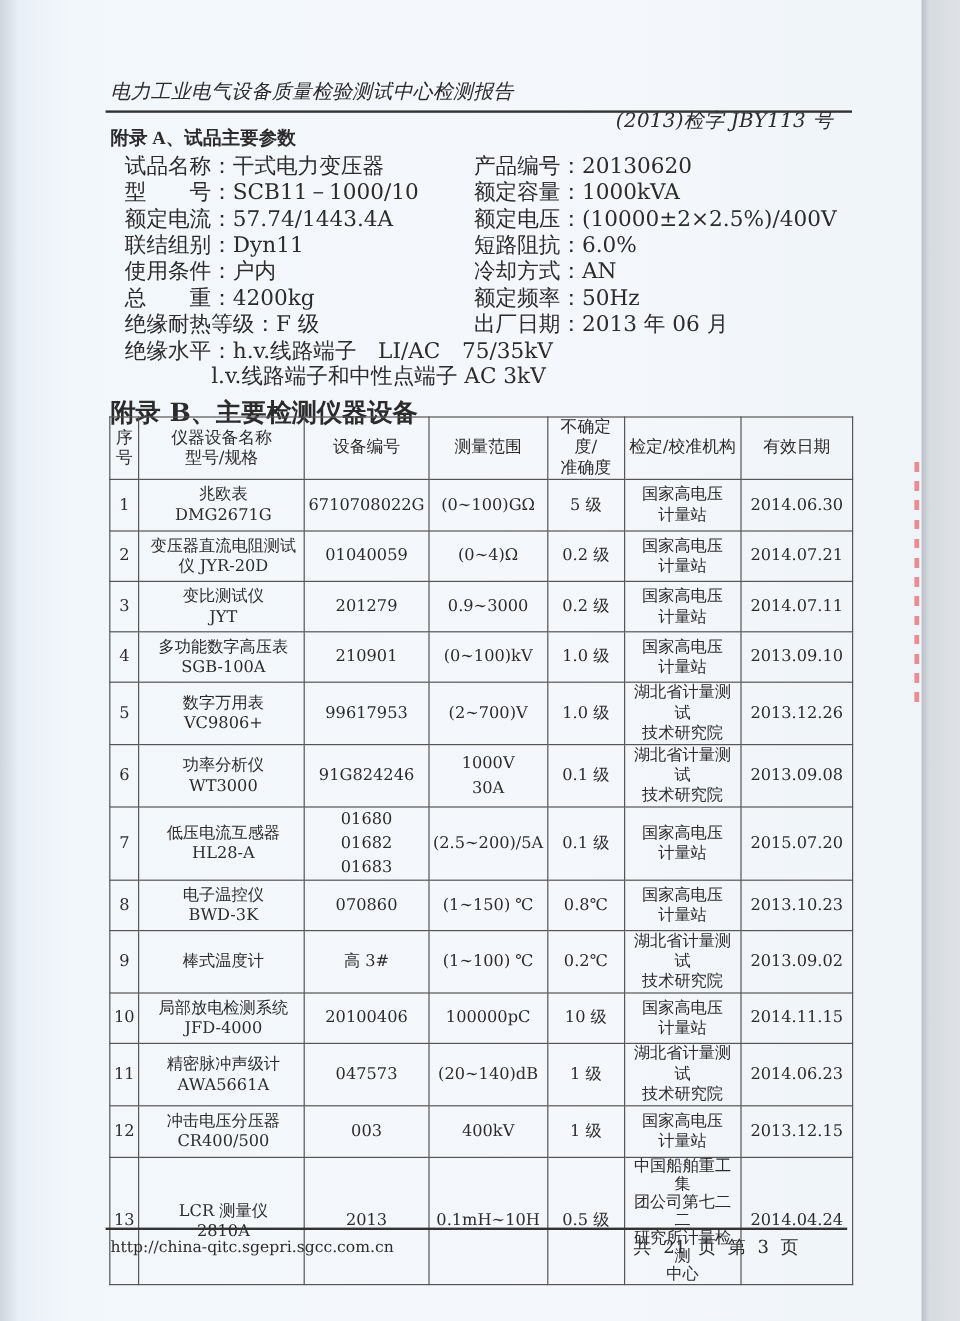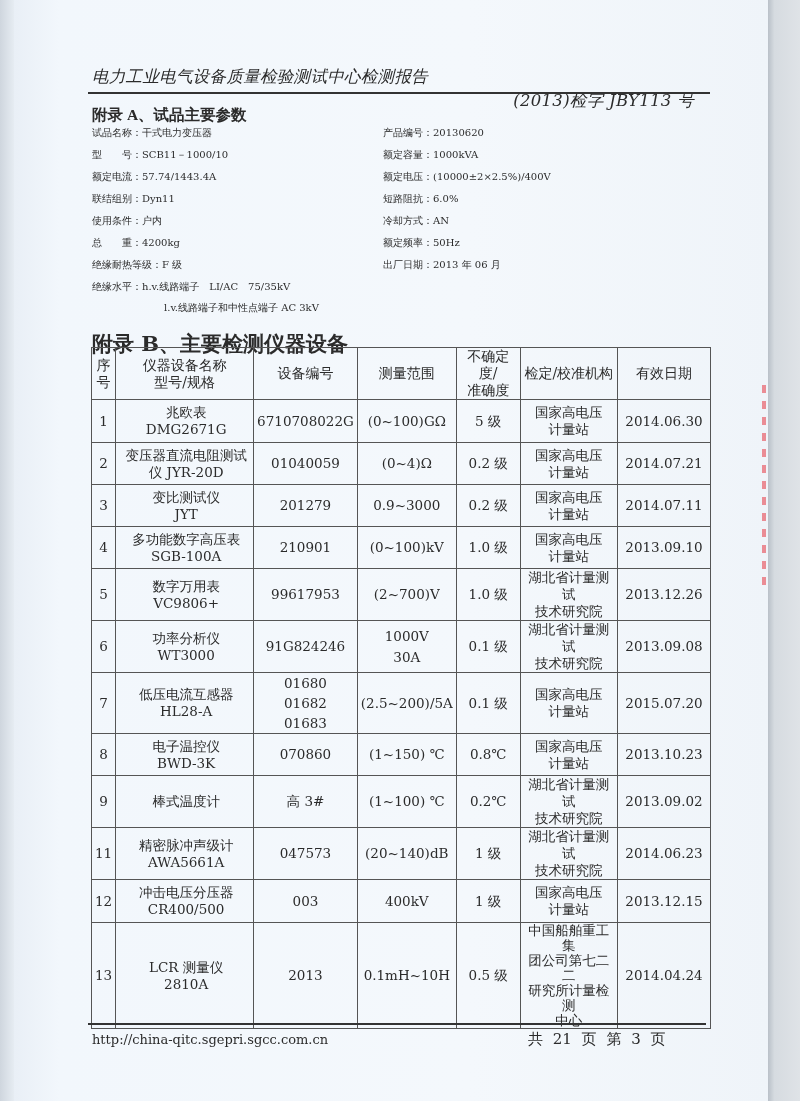--- a/index.html
+++ b/index.html
@@ -16,21 +16,21 @@
   .left-shadow { position:absolute; left:0; top:0; width:14px; height:1101px; background:linear-gradient(90deg,#cfd6de,#e6ecf2); }
   .right-edge { position:absolute; left:768px; top:0; width:32px; height:1101px; background:linear-gradient(90deg,#b9c0c8 0%,#d6dbe0 20%,#dfe3e7 100%); }
   .red-mark { position:absolute; left:762px; top:385px; width:4px; height:200px;
     background:repeating-linear-gradient(180deg,#e8606a 0 8px,transparent 8px 16px); opacity:.7; }
 
   .header { position:absolute; left:92px; top:66px; width:602px; font-size:16.5px; letter-spacing:0.3px;font-style:italic; }
   .header .right { position:absolute; right:0; top:0;margin-top:24px; }
   .rule-top { position:absolute; left:88px; top:92px; width:622px; height:2px; background:#333; }
 
   .secA-title { position:absolute; left:92px; top:105px; font-size:15.5px; font-weight:bold;font-family:Liberation Serif, serif; }
-  .param { position:absolute; font-size:10px; white-space:nowrap; }
+  .param { position:absolute; font-size:18px; white-space:nowrap;margin-left:12px; }
 
   .secB-title { position:absolute; left:92px; top:330px; font-size:21px; font-weight:bold; }
   table.equip {
     position:absolute; left:91px; top:347px; width:620px;
     border-collapse:collapse; font-size:13.5px; line-height:17px;
   }
   table.equip td, table.equip th {
     border:1px solid #555; padding:0 3px; text-align:center; vertical-align:middle; font-weight:normal;
   }
   table.equip th { height:44px; font-size:14px; }
@@ -236,20 +236,35 @@
     <td class="name">棒式温度计</td>
     <td>高 3#</td>
     <td>(1~100) ℃</td>
     <td>0.2℃</td>
     <td class="lines">
           <span>湖北省计量测试</span>
           <span>技术研究院</span>
         </td>
     <td>2013.09.02</td>
   </tr>
+  <tr style="height:42px">
+    <td>10</td>
+    <td class="name lines">
+          <span>局部放电检测系统</span>
+          <span>JFD-4000</span>
+        </td>
+    <td>20100406</td>
+    <td>100000pC</td>
+    <td>10 级</td>
+    <td class="lines">
+          <span>国家高电压</span>
+          <span>计量站</span>
+        </td>
+    <td>2014.11.15</td>
+  </tr>
   <tr style="height:43px">
     <td>11</td>
     <td class="name lines">
           <span>精密脉冲声级计</span>
           <span>AWA5661A</span>
         </td>
     <td>047573</td>
     <td>(20~140)dB</td>
     <td>1 级</td>
     <td class="lines">

